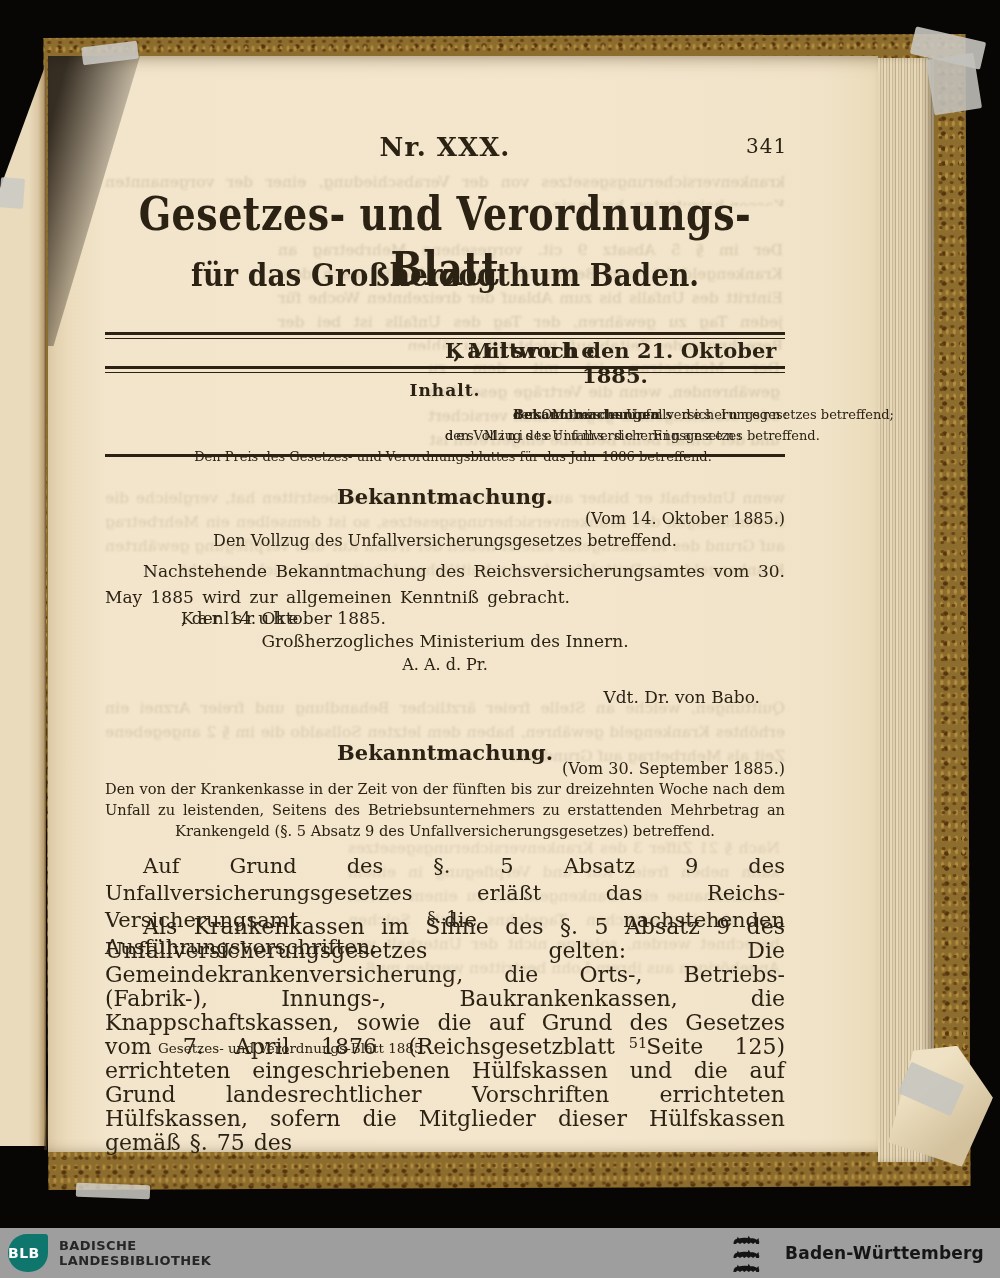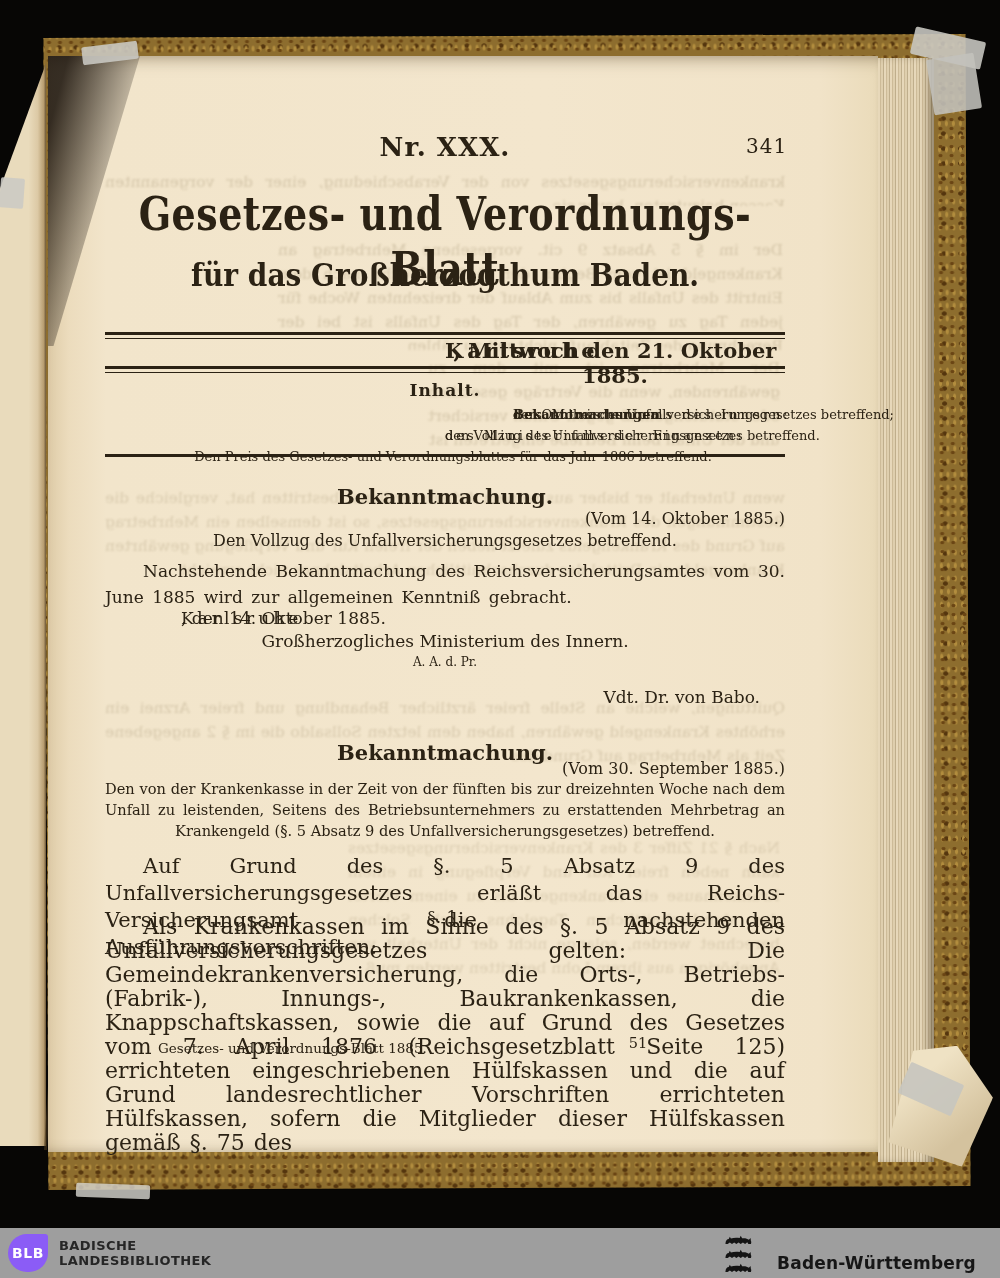--- a/index.html
+++ b/index.html
@@ -79,44 +79,44 @@
   .inh1{top:348px;text-indent:34px;}
   .inh2{top:369px;}
   .inh3{top:390px;text-indent:16px;}
 
   .bek1-h{top:428px;font-size:21px;}
   .bek1-d{top:453px;right:93px;left:auto;width:320px;text-align:right;font-size:16px;}
   .bek1-s{top:475px;font-size:16px;}
   .p1{top:502px;font-size:17px;line-height:26px;text-indent:38px;word-spacing:3px;}
   .place1{top:552px;font-size:17px;text-indent:38px;}
   .ministry{top:575px;font-size:17px;}
-  .auth{top:599px;font-size:12px;}
+  .auth{top:599px;font-size:16px;}
   .signer{top:619px;font-size:16.5px;}
   .countersign{top:631px;right:118px;left:auto;width:300px;text-align:right;font-size:17px;}
 
   .bek2-h{top:684px;font-size:21px;}
   .bek2-d{top:703px;right:93px;left:auto;width:320px;text-align:right;font-size:16px;}
   .bek2-s{top:722px;font-size:14.6px;line-height:21px;text-align:justify;text-align-last:center;}
   .p2{top:797px;font-size:21px;line-height:27px;text-indent:38px;word-spacing:4px;}
   .sec-no{top:851px;font-size:17px;}
   .p3{top:859px;font-size:22px;line-height:24px;text-indent:38px;word-spacing:2px;}
 
   .foot-imprint{top:984px;left:90px;width:400px;font-size:13.5px;margin-left:20px;}
   .foot-sheet{top:979px;left:560px;width:60px;font-size:14.5px;text-align:center;}
 
   
   .bar{position:absolute;left:0;top:1228px;width:1000px;height:50px;background:#9e9e9e;
        display:flex;align-items:center;justify-content:space-between;
        font-family:"DejaVu Sans","Liberation Sans",sans-serif;}
   .bar-left{display:flex;align-items:center;gap:11px;margin-left:8px;}
-  .blb-badge{width:40px;height:38px;background:#8b5cf6;border-radius:19px 3px 19px 19px;
-             display:flex;align-items:center;justify-content:center;cursor:pointer;}
+  .blb-badge{width:40px;height:38px;background:#0f766e;border-radius:19px 3px 19px 19px;
+             display:flex;align-items:center;cursor:pointer;}
   .blb-badge span{color:#fff;font-weight:bold;font-size:14px;letter-spacing:.5px;}
   .blb-name{color:#262626;font-weight:bold;font-size:13px;line-height:15.5px;letter-spacing:.4px;}
-  .bar-right{display:flex;align-items:flex-end;gap:24px;margin-right:24px;cursor:pointer;}
+  .bar-right{display:flex;align-items:center;gap:24px;margin-right:16px;cursor:pointer;}
   .lions{display:flex;flex-direction:column;gap:2px;}
   .lions svg{display:block;}
   .state{color:#161616;font-size:17px;font-weight:bold;letter-spacing:.2px;}
 </style>
 </head>
 <body>
 
 <div class="photo">
 
   <div class="cover"></div>
@@ -157,21 +157,21 @@
         <span class="sperr">des Ministeriums der Finanzen: </span>
         <span>den Vollzug des Unfallversicherungsgesetzes betreffend.</span>
       </div>
     <div class="layer col inh inh3 ink">Den Preis des Gesetzes- und Verordnungsblattes für das Jahr 1886 betreffend.</div>
 
     <div class="layer col rule-s"></div>
 
     <div class="layer col center bek1-h frak ink">Bekanntmachung.</div>
     <div class="layer bek1-d ink">(Vom 14. Oktober 1885.)</div>
     <div class="layer col center bek1-s ink">Den Vollzug des Unfallversicherungsgesetzes betreffend.</div>
-    <div class="layer col just p1 ink">Nachstehende Bekanntmachung des Reichsversicherungsamtes vom 30. June 1885 wird zur allgemeinen Kenntniß gebracht.</div>
+    <div class="layer col just p1 ink">Nachstehende Bekanntmachung des Reichsversicherungsamtes vom 30. May 1885 wird zur allgemeinen Kenntniß gebracht.</div>
     <div class="layer col place1 ink">
         <span class="sperr-wide">Karlsruhe</span>
         <span>, den 14. Oktober 1885.</span>
       </div>
     <div class="layer col center ministry ink">Großherzogliches Ministerium des Innern.</div>
     <div class="layer col center auth ink">A. A. d. Pr.</div>
     <div class="layer countersign ink">Vdt. Dr. von Babo.</div>
 
     <div class="layer col center bek2-h frak ink">Bekanntmachung.</div>
     <div class="layer bek2-d ink">(Vom 30. September 1885.)</div>

